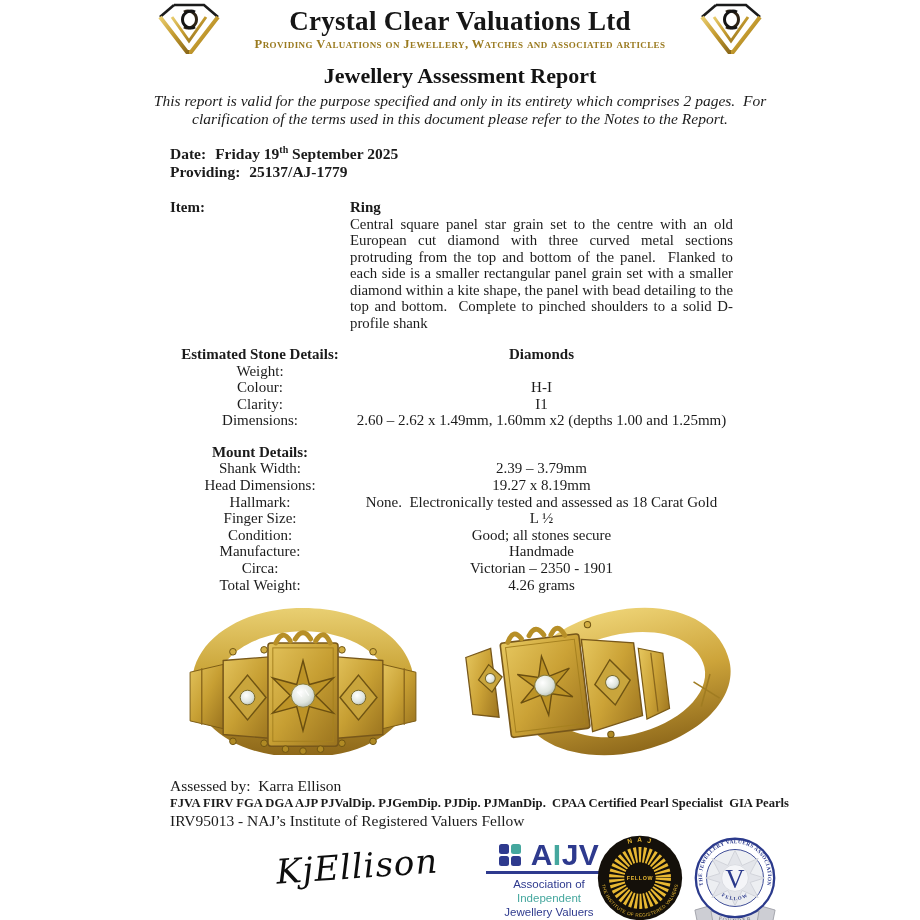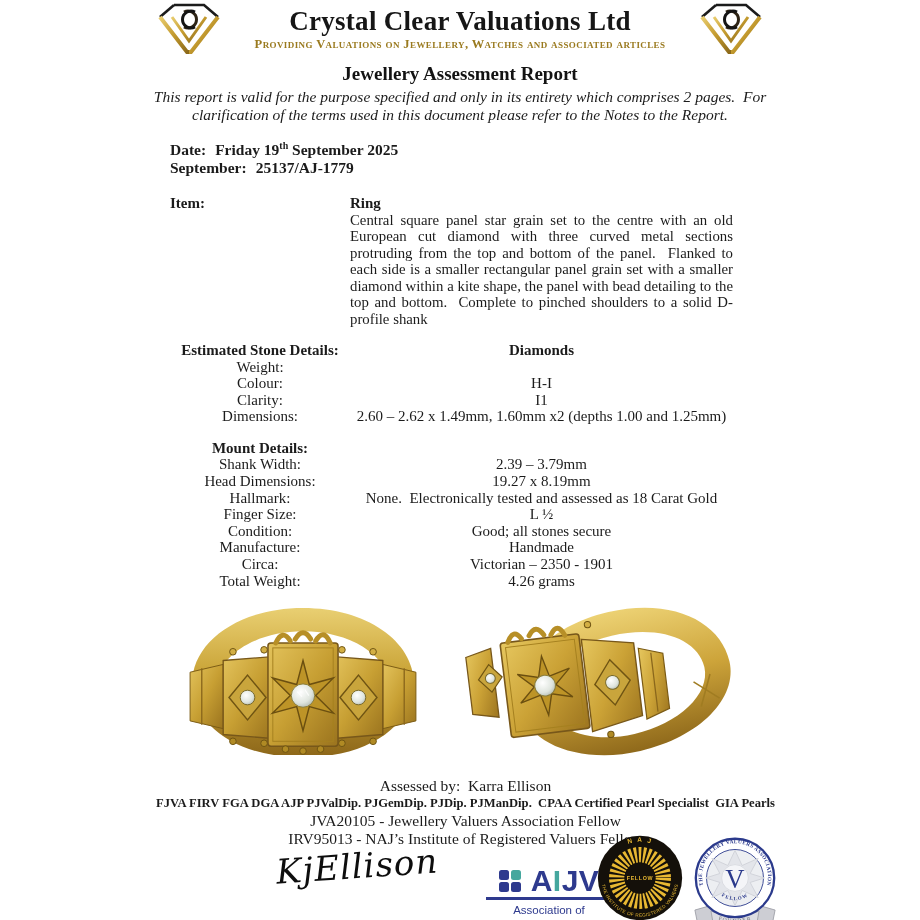--- a/index.html
+++ b/index.html
@@ -8,21 +8,21 @@
 
   
   .logo-left{position:absolute;left:154px;top:2px;}
   .logo-right{position:absolute;right:154px;top:2px;}
   .masthead{padding-top:6px;text-align:center;}
   .company{font-size:27px;font-weight:bold;letter-spacing:.3px;color:#161616;}
   .tagline{font-size:12.5px;font-weight:bold;font-variant:small-caps;color:#9a7a1f;
            letter-spacing:.4px;margin-top:0px;}
 
   
-  .title{text-align:center;font-size:19px;font-weight:bold;margin-top:11px;color:#131313;}
+  .title{text-align:center;font-size:22px;font-weight:bold;margin-top:11px;color:#131313;}
   .disclaimer{width:615px;margin:3px auto 0;text-align:center;font-style:italic;
               font-size:15.5px;line-height:1.14;}
   .meta-row{display:flex;justify-content:space-between;margin:17px 187px 0 170px;
             font-weight:bold;font-size:15.5px;flex-direction:column;}
   .meta-label{margin-right:9px;}
   sup{font-size:10px;}
 
   
   .content{margin:18px 187px 0 170px;font-size:15px;}
   .section{margin-top:15px;text-align:center;}
@@ -31,32 +31,32 @@
   .kv .value{flex:1;}
   .oneline{white-space:nowrap;}
   .bold{font-weight:bold;}
   .desc{text-align:justify;margin:0;line-height:16.4px;font-size:14.8px;}
 
   
   .photos{position:absolute;left:0;top:582px;width:100%;display:flex;
           justify-content:center;align-items:flex-start;gap:6px;}
 
   
-  .assessor{position:absolute;left:156px;top:778px;font-size:15.5px;line-height:1.06;text-align:center;}
+  .assessor{position:absolute;left:170px;top:778px;font-size:15.5px;line-height:1.06;}
   .assessor .creds{font-size:12.6px;font-weight:bold;margin:3px 0 2px;letter-spacing:0;}
   .assessor .line{margin-top:2px;}
 
   
   .signature{position:absolute;left:276px;top:846px;font-family:"DejaVu Serif",serif;
              font-style:italic;font-size:34px;color:#0d0d0d;transform:rotate(-4deg);
              letter-spacing:1px;}
   .aijv{position:absolute;left:486px;top:841px;width:126px;
         font-family:"Liberation Sans",sans-serif;text-align:center;}
   .aijv-row{display:flex;justify-content:center;align-items:center;gap:10px;
-            padding-bottom:3px;border-bottom:3px solid #2e3a8e;margin-top:26px;}
+            padding-bottom:3px;border-bottom:3px solid #2e3a8e;}
   .aijv-squares{display:grid;grid-template-columns:10px 10px;grid-auto-rows:10px;gap:2px;}
   .sq{border-radius:2.5px;}
   .sq-blue{background:#2e3a8e;}
   .sq-teal{background:#45a79e;}
   .aijv-acronym{font-size:30px;font-weight:bold;line-height:.9;letter-spacing:.5px;}
   .c-blue{color:#2e3a8e;}
   .c-teal{color:#45a79e;}
   .aijv-sub{font-size:11.5px;line-height:1.2;margin-top:4px;}
   .badge-naj{position:absolute;left:597px;top:835px;}
   .badge-jva{position:absolute;left:686px;top:833px;}
@@ -102,21 +102,21 @@
   </div>
 
   <div class="title">Jewellery Assessment Report</div>
   <div class="disclaimer">This report is valid for the purpose specified and only in its entirety which comprises 2 pages.&nbsp; For clarification of the terms used in this document please refer to the Notes to the Report.</div>
 
   <div class="meta-row">
     <div>
       <span class="meta-label">Date:</span><span>Friday 19</span><sup>th</sup><span> September 2025</span>
     </div>
     <div>
-      <span class="meta-label">September:</span><span>25137/AJ-1779</span>
+      <span class="meta-label">Providing:</span><span>25137/AJ-1779</span>
     </div>
   </div>
 
   <div class="content">
 
     <div class="kv">
       <div class="label bold">Item:</div>
       <div class="value">
         <div class="bold">Ring</div>
         <p class="desc">Central square panel star grain set to the centre with an old European cut diamond with three curved metal sections protruding from the top and bottom of the panel.&nbsp; Flanked to each side is a smaller rectangular panel grain set with a smaller diamond within a kite shape, the panel with bead detailing to the top and bottom.&nbsp; Complete to pinched shoulders to a solid D-profile shank</p>
@@ -273,21 +273,20 @@
       </g>
     </svg>
   </div>
 
   <div class="assessor">
     <div>
       <span>Assessed by:</span>&nbsp;
       <span>Karra Ellison</span>
     </div>
     <div class="creds">FJVA FIRV FGA DGA AJP PJValDip. PJGemDip. PJDip. PJManDip.&nbsp; CPAA Certified Pearl Specialist&nbsp; GIA Pearls</div>
-    <div class="line">JVA20105 - Jewellery Valuers Association Fellow</div>
     <div class="line">IRV95013 - NAJ’s Institute of Registered Valuers Fellow</div>
   </div>
 
   <div class="signature">KjEllison</div>
 
   <div class="aijv">
     <div class="aijv-row">
       <div class="aijv-squares">
         <div class="sq sq-blue"></div>
           <div class="sq sq-teal"></div>

